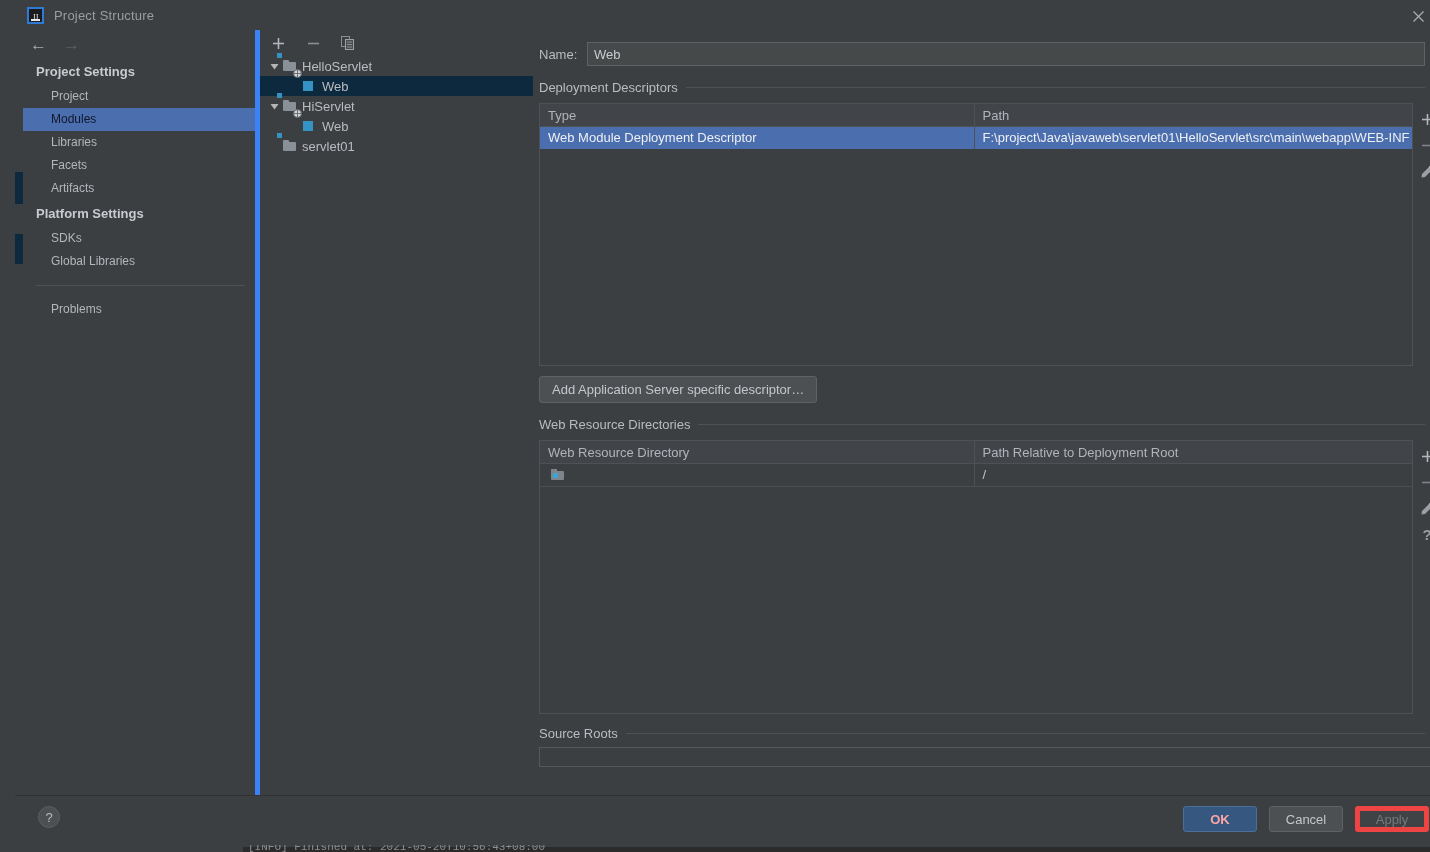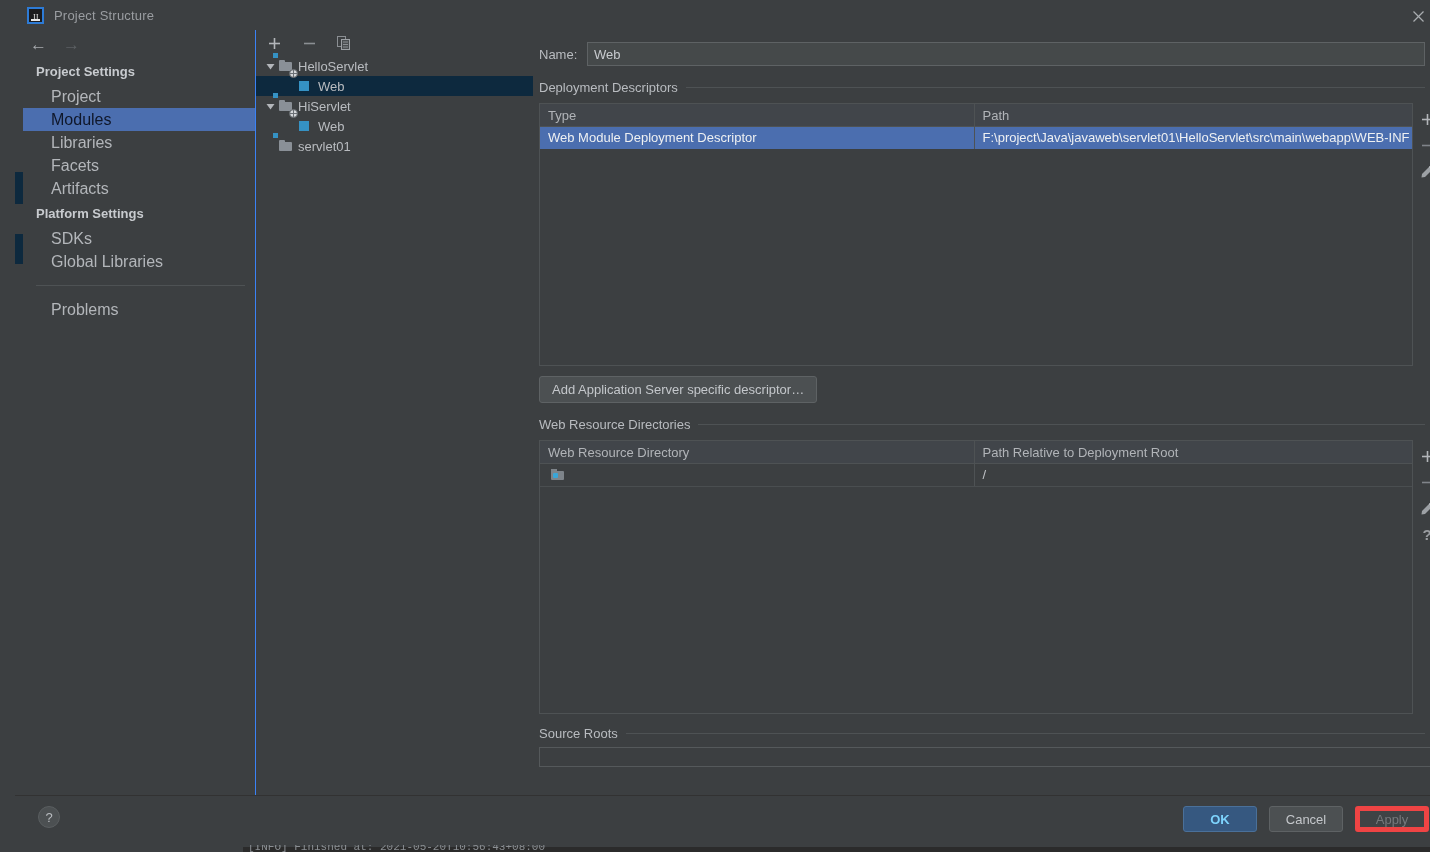--- a/index.html
+++ b/index.html
@@ -45,38 +45,38 @@
   }
   .nav-arrows { display: flex; align-items: center; height: 28px; padding-left: 7px; gap: 16px; }
   .nav-arrow { font-size: 17px; line-height: 17px; color: #a9acb0; cursor: pointer; user-select:none; }
   .nav-arrow.disabled { color: #5c6063; cursor: default; }
 
   .nav-group-head {
     font-size: 13px; font-weight: bold; color: #c8cbcf;
     padding: 6px 0 6px 13px;
   }
   .nav-item {
-    font-size: 16px; color: #b3b6ba; height: 23px; line-height: 23px;
+    font-size: 12px; color: #b3b6ba; height: 23px; line-height: 23px;
     padding-left: 28px; cursor: pointer;
   }
   .nav-item.selected { background: #4b6eaf; color: #0f172a; }
   .nav-sep { height: 1px; background: #4e5254; margin: 12px 10px 0 13px; }
   .nav-item.spaced { margin-top: 12px; }
 
   .left-accent {
     position: absolute; left: 0; top: 172px; width: 8px; height: 32px; background: #0d293e;
   }
   .left-accent2 {
     position: absolute; left: 0; top: 234px; width: 8px; height: 30px; background: #0d293e;
   }
 
   
   .tree-panel {
     position: absolute; left: 240px; top: 30px; width: 320px; height: 765px;
-    background: #3c3f41; border-left: 1px solid #3b82f6; border-right: 1px solid #2b2b2b;
+    background: #3c3f41; border-left: 5px solid #3b82f6; border-right: 1px solid #2b2b2b;
   }
   .tree-toolbar { display: flex; align-items: center; height: 26px; padding-left: 10px; gap: 19px; }
   .tb-ico { width: 16px; height: 16px; cursor: pointer; display:flex; align-items:center; justify-content:center; }
   .tb-ico svg { display:block; }
 
   .tree-row {
     height: 20px; display: flex; align-items: center; font-size: 13px;
     color: #b9bcc0; cursor: pointer; padding-right: 4px;
   }
   .tree-row.selected { background: #0d293e; }
@@ -181,21 +181,21 @@
     position: absolute; left: 23px; top: 10px; width: 22px; height: 22px; border-radius: 50%;
     background: #4c5052; border: 1px solid #5a5e60; color: #b9bcc0; font-size: 13px;
     display: flex; align-items: center; justify-content: center; cursor: pointer;
   }
   .dlg-buttons { position: absolute; right: 16px; top: 10px; display: flex; gap: 12px; }
   .dlg-btn {
     min-width: 74px; height: 26px; border-radius: 3px; font-size: 13px;
     display: flex; align-items: center; justify-content: center; cursor: pointer;
     font-family: "Liberation Sans", sans-serif;
   }
-  .dlg-btn.primary { background: #365880; border: 1px solid #4a7099; color: #7dd3fc; font-weight: bold; }
+  .dlg-btn.primary { background: #365880; border: 1px solid #4a7099; color: #fca5a5; font-weight: bold; }
   .dlg-btn.normal { background: #4c5052; border: 1px solid #5e6264; color: #c4c7cb; }
   .dlg-btn.disabled { background: #3f4345; border: 5px solid #ef4444; color: #76797c; cursor: default; }
 
   .status-strip {
     position: absolute; left: 0; top: 847px; width: 1430px; height: 5px; background: #2b2b2b; overflow: hidden;
   }
   .status-strip .mask { position:absolute; left:0; top:0; width: 228px; height: 5px; background:#3c3f41; }
   .console-line {
     position: absolute; left: 233px; top: 841px; font-size: 11px; color: #8b8f93;
     font-family: "Liberation Mono", monospace; white-space: nowrap;

